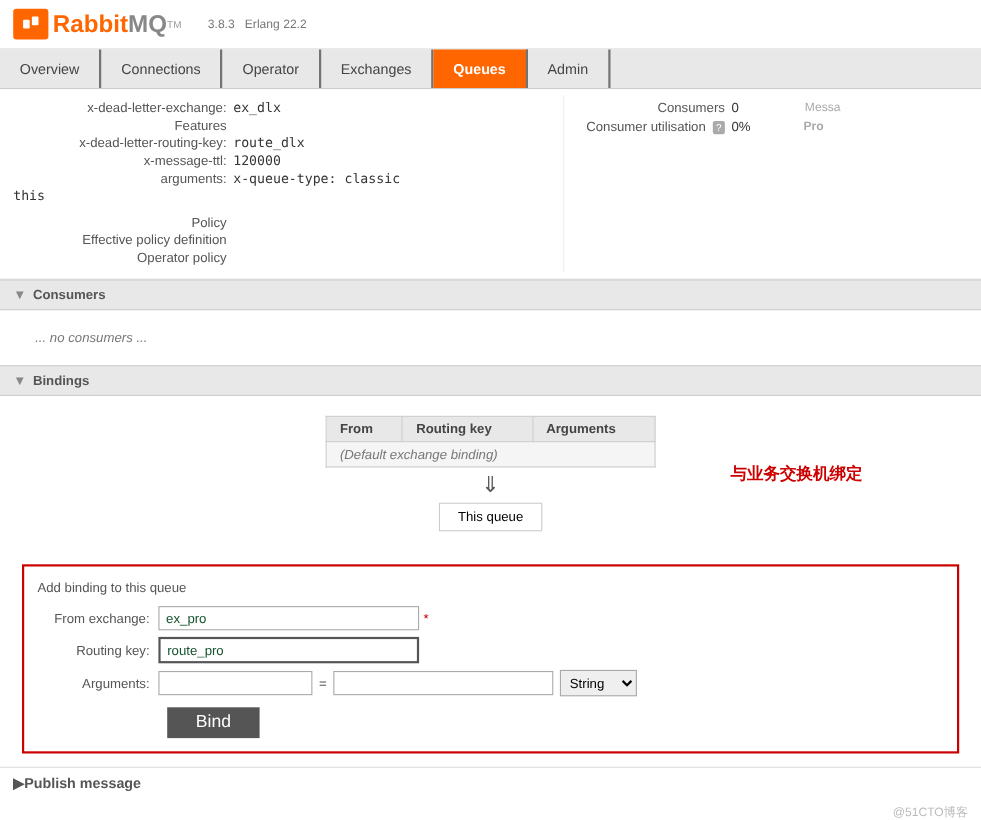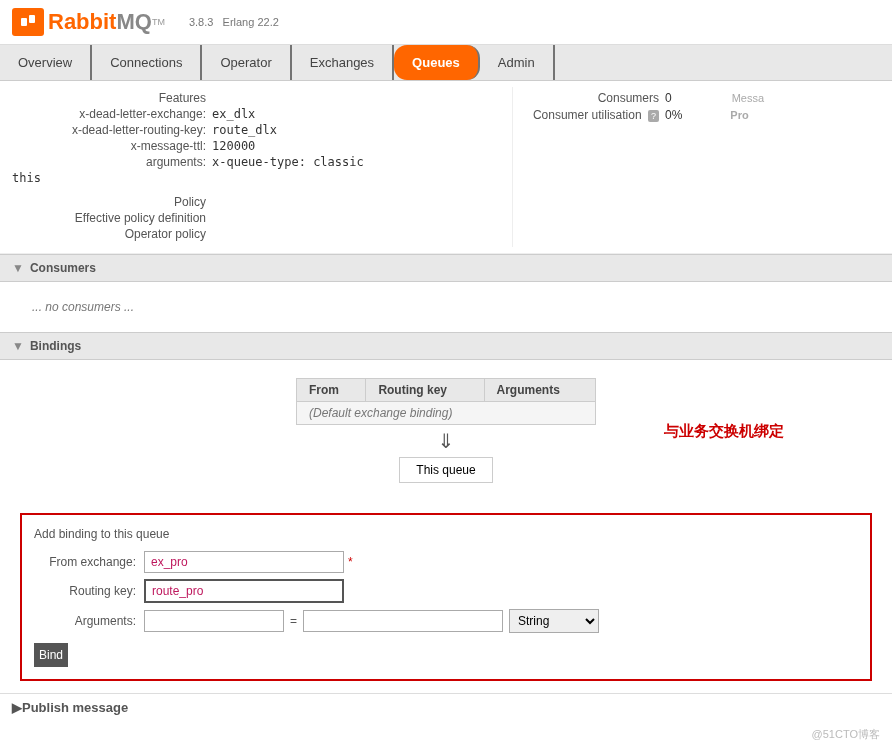--- a/index.html
+++ b/index.html
@@ -49,21 +49,20 @@
       cursor: pointer;
       font-size: 13px;
       color: #444;
       text-decoration: none;
       border-right: 2px solid #737373;
     }
     .nav-item.active {
       background: #f60;
       color: #fff;
       font-weight: bold;
-      border-radius: 13px;
     }
 
     
     .main { background: #fff; }
 
     
     .info-section {
       display: flex;
       padding: 6px 0;
       border-bottom: 1px solid #eee;
@@ -191,22 +190,22 @@
       min-width: 110px;
       text-align: right;
       padding-right: 8px;
       color: #555;
       font-size: 12px;
     }
     .form-input {
       border: 1px solid #aaa;
       padding: 3px 6px;
       font-size: 12px;
-      width: 200px;
-      color: #be185d;
+      width: 237px;
+      color: #14532d;
       outline: none;
     }
     .form-input.highlighted { border: 2px solid #555; }
     .required-star { color: #c00; margin-left: 4px; }
 
     .form-row-args {
       display: flex;
       align-items: center;
       margin-bottom: 6px;
     }
@@ -223,31 +222,32 @@
       padding: 3px 6px;
       font-size: 12px;
       width: 200px;
       color: #333;
     }
     .args-select {
       margin-left: 6px;
       border: 1px solid #aaa;
       padding: 3px 4px;
       font-size: 12px;
-      width: 90px;
+      width: 70px;
     }
 
     .bind-btn {
       background: #555;
       color: #fff;
       border: none;
-      padding: 5px 5px;
-      font-size: 12px;
+      padding: 5px 26px;
+      font-size: 16px;
       cursor: pointer;
       margin-top: 4px;
+      margin-left: 118px;
     }
 
     
     .watermark {
       text-align: right;
       padding: 6px 12px;
       font-size: 11px;
       color: #bbb;
     }
 
@@ -310,26 +310,26 @@
   <span class="nav-item active">Queues</span>
   <span class="nav-item">Admin</span>
 </div>
 
 <div class="main">
 
   <div class="info-section">
 
     <div class="info-left">
       <div class="info-row">
+        <span class="info-label">x-dead-letter-exchange:</span>
+        <span class="info-value mono">ex_dlx</span>
+      </div>
+      <div class="info-row">
         <span class="info-label">Features</span>
         <span class="info-value"></span>
-      </div>
-      <div class="info-row">
-        <span class="info-label">x-dead-letter-exchange:</span>
-        <span class="info-value mono">ex_dlx</span>
       </div>
       <div class="info-row">
         <span class="info-label">x-dead-letter-routing-key:</span>
         <span class="info-value mono">route_dlx</span>
       </div>
       <div class="info-row">
         <span class="info-label">x-message-ttl:</span>
         <span class="info-value mono">120000</span>
       </div>
       <div class="info-row">

